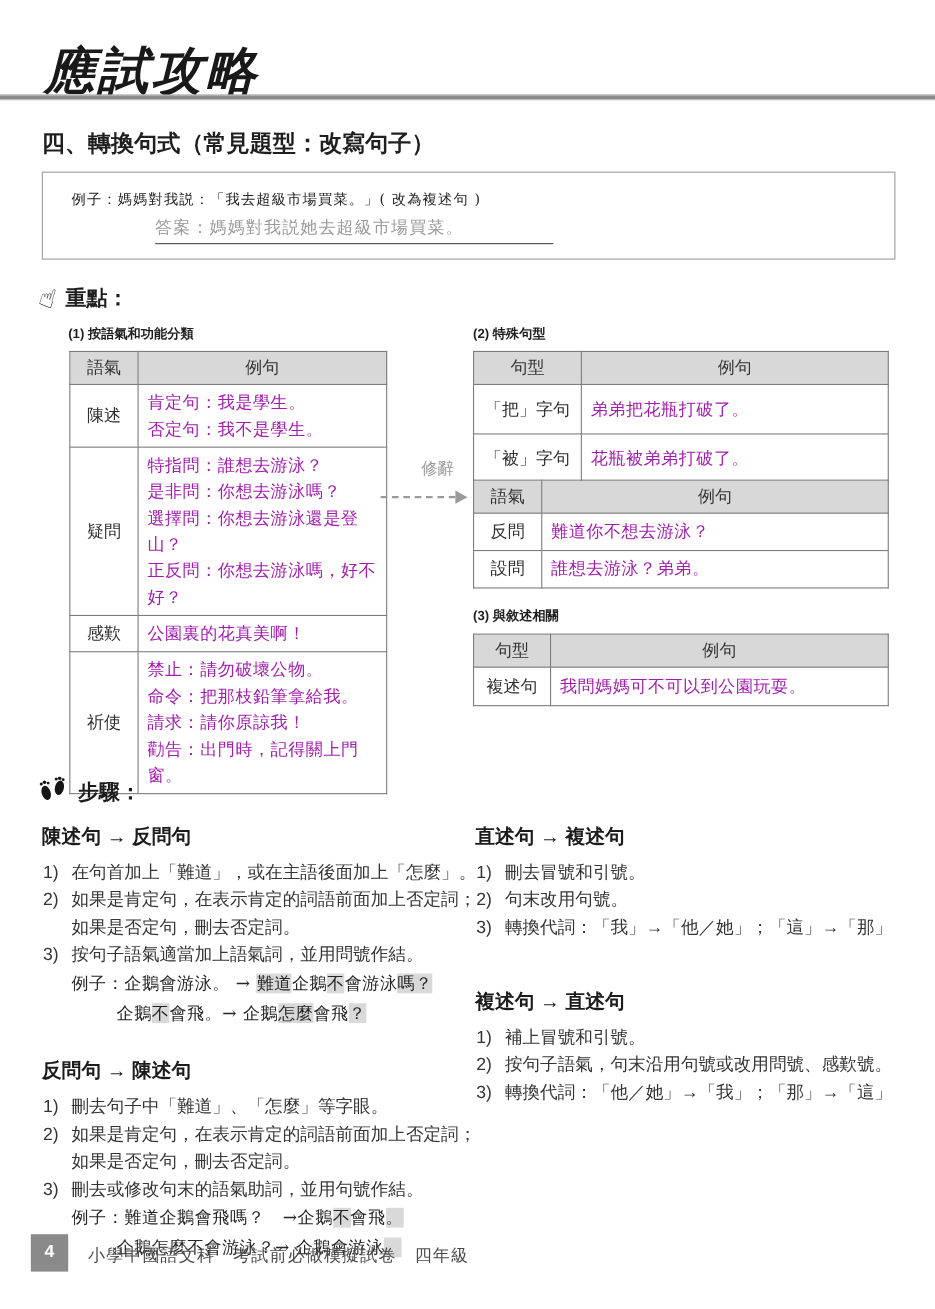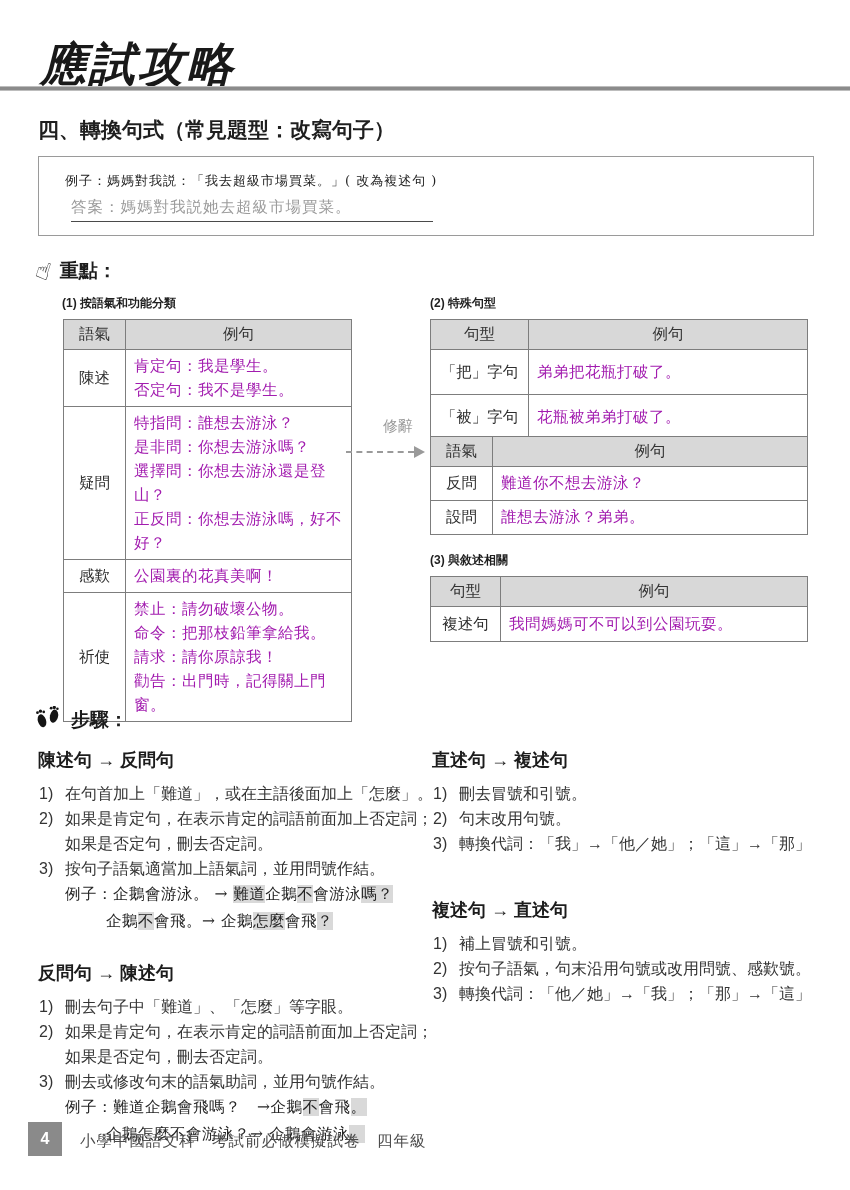--- a/index.html
+++ b/index.html
@@ -11,21 +11,21 @@
   .page-title{left:40px;top:34px;font-size:46px;font-weight:800;font-style:italic;
               color:#191919;letter-spacing:3px;}
   .top-rule{left:0;top:86px;width:850px;height:5px;background:#8b8b8b;
             border-top:1px solid #bdbdbd;border-bottom:1px solid #bdbdbd;box-sizing:border-box;}
   .section-heading{left:38px;top:116px;font-size:21px;font-weight:bold;color:#1f1f1f;}
 
   
   .example-box{left:38px;top:156px;width:776px;height:80px;border:1px solid #9a9a9a;box-sizing:border-box;}
   .ex-q{margin:15px 0 0 26px;font-family:"DejaVu Serif","Liberation Serif",serif;
         font-size:13px;color:#222;letter-spacing:1px;}
-  .ex-a{margin:7px 0 0 32px;}
+  .ex-a{margin:7px 0 0 102px;}
   .ex-a-inner{display:inline-block;min-width:362px;border-bottom:1px solid #4a4a4a;
         padding-bottom:3px;font-size:15.5px;color:#9b9b9b;letter-spacing:1px;}
 
   
   .icon-label{display:flex;align-items:center;gap:9px;font-size:19px;font-weight:bold;color:#1c1c1c;}
   .hand-glyph{font-family:"DejaVu Sans",sans-serif;font-size:24px;font-weight:normal;
               color:#1c1c1c;transform:rotate(18deg);line-height:1;}
   .sub-heading{font-size:12px;font-weight:bold;color:#1f1f1f;text-align:center;}
 
   

